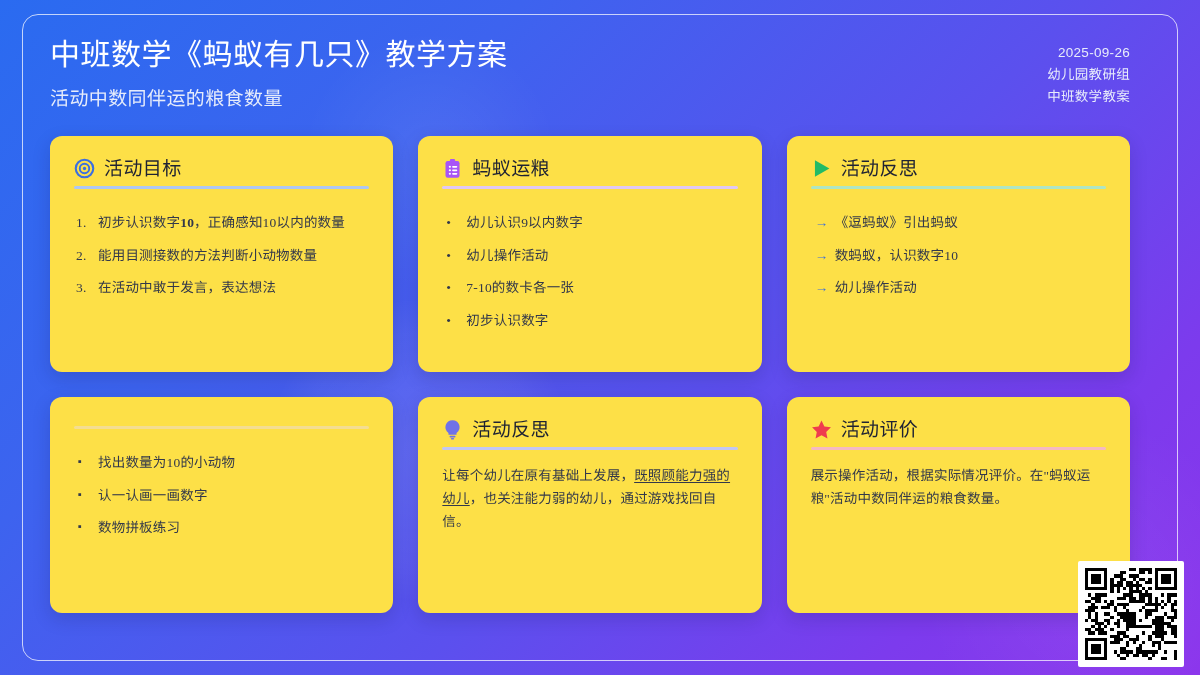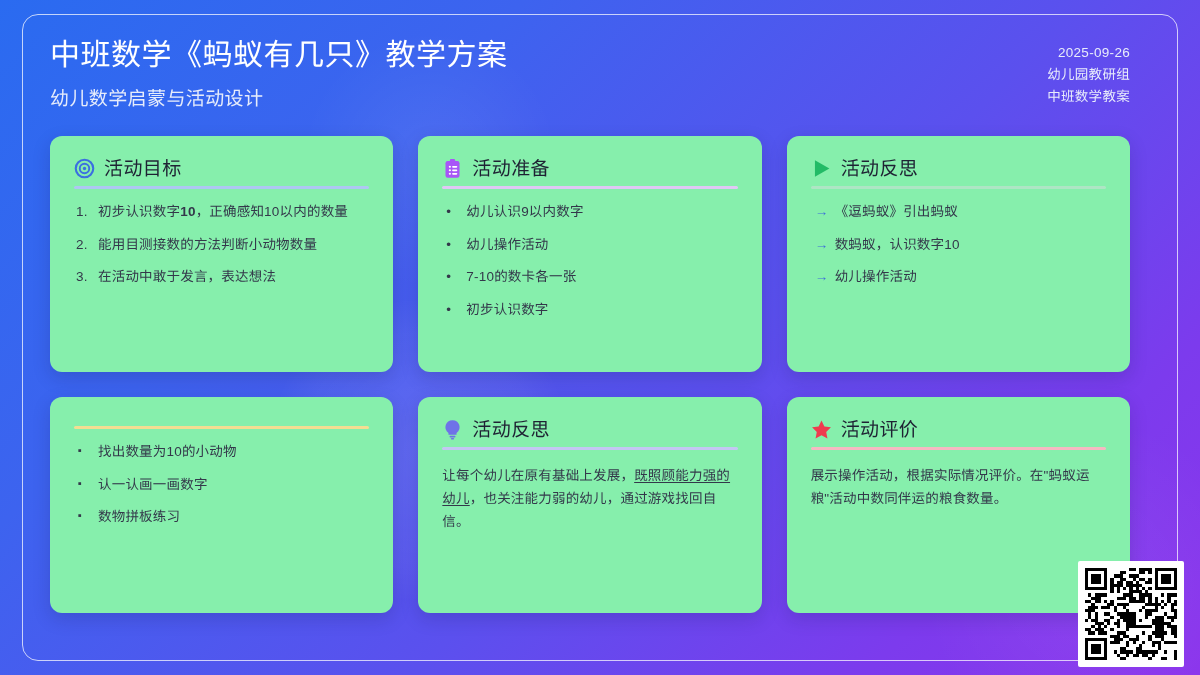--- a/index.html
+++ b/index.html
@@ -52,34 +52,35 @@
   
   .grid {
     position:relative;
     display:grid;
     grid-template-columns:repeat(3,1fr);
     grid-template-rows:236px 216px;
     gap:25px 25px;
     margin-top:16px;
   }
   .card {
-    background:#86efac; border-radius:12px;
+    background:#fde047; border-radius:12px;
     padding:22px 24px 18px 24px;
     box-shadow:0 6px 18px rgba(22,24,80,.18);
     overflow:hidden;
+    font-family:Liberation Serif, serif;
   }
   .card-head { display:flex; align-items:center; gap:9px; }
   .card-icon { width:21px; height:21px; flex:0 0 21px; display:block; }
   .card-title {
     font-size:19px; color:#1e2233; font-weight:400; letter-spacing:.4px;
     line-height:1;
   }
   .accent { height:3px; border-radius:2px; margin-top:7px; width:100%; }
 
-  ul.items, ol.items { margin-top:13px; list-style:none; }
+  ul.items, ol.items { margin-top:24px; list-style:none; }
   ol.items { counter-reset:li; }
   ol.items li {
     position:relative; padding-left:24px;
     font-size:13.5px; color:#33384a; line-height:1.45;
     margin-bottom:13px; letter-spacing:.2px;
   }
   ol.items li:before {
     counter-increment:li; content:counter(li) ".";
     position:absolute; left:2px; top:0; color:#33384a; font-size:13.5px;
   }
@@ -115,21 +116,21 @@
 <div class="deco deco-b"></div>
 <div class="deco deco-a"></div>
 <div class="deco deco-c"></div>
 <div class="frame"></div>
 
 <div class="slide">
 
   <div class="header">
     <div class="title-block">
       <div class="main-title">中班数学《蚂蚁有几只》教学方案</div>
-      <div class="sub-title">幼儿数学启蒙与活动设计</div>
+      <div class="sub-title">活动中数同伴运的粮食数量</div>
     </div>
     <div class="meta">
       <div>2025-09-26</div>
       <div>幼儿园教研组</div>
       <div>中班数学教案</div>
     </div>
   </div>
 
   <div class="grid" id="card-grid">
       <div class="card">
@@ -153,21 +154,21 @@
           <span class="card-icon"><svg viewBox="0 0 24 24">
               <rect x="4" y="3.5" width="16" height="19" rx="2.6" fill="#a855f7"></rect>
               <rect x="9" y="1" width="6" height="4" rx="1.4" fill="#a855f7"></rect>
               <circle cx="9" cy="10" r="1.25" fill="#fff"></circle>
               <rect x="11.5" y="9.1" width="6" height="1.9" rx=".9" fill="#fff"></rect>
               <circle cx="9" cy="14" r="1.25" fill="#fff"></circle>
               <rect x="11.5" y="13.1" width="6" height="1.9" rx=".9" fill="#fff"></rect>
               <circle cx="9" cy="18" r="1.25" fill="#fff"></circle>
               <rect x="11.5" y="17.1" width="6" height="1.9" rx=".9" fill="#fff"></rect>
             </svg></span>
-          <div class="card-title">活动准备</div>
+          <div class="card-title">蚂蚁运粮</div>
         </div>
         <div class="accent" style="background: rgb(224, 200, 245);"></div>
         <ul class="items">
           <li><span class="mk">•</span><span>幼儿认识9以内数字</span></li>
           <li><span class="mk">•</span><span>幼儿操作活动</span></li>
           <li><span class="mk">•</span><span>7-10的数卡各一张</span></li>
           <li><span class="mk">•</span><span>初步认识数字</span></li>
         </ul>
       </div>
       <div class="card">

